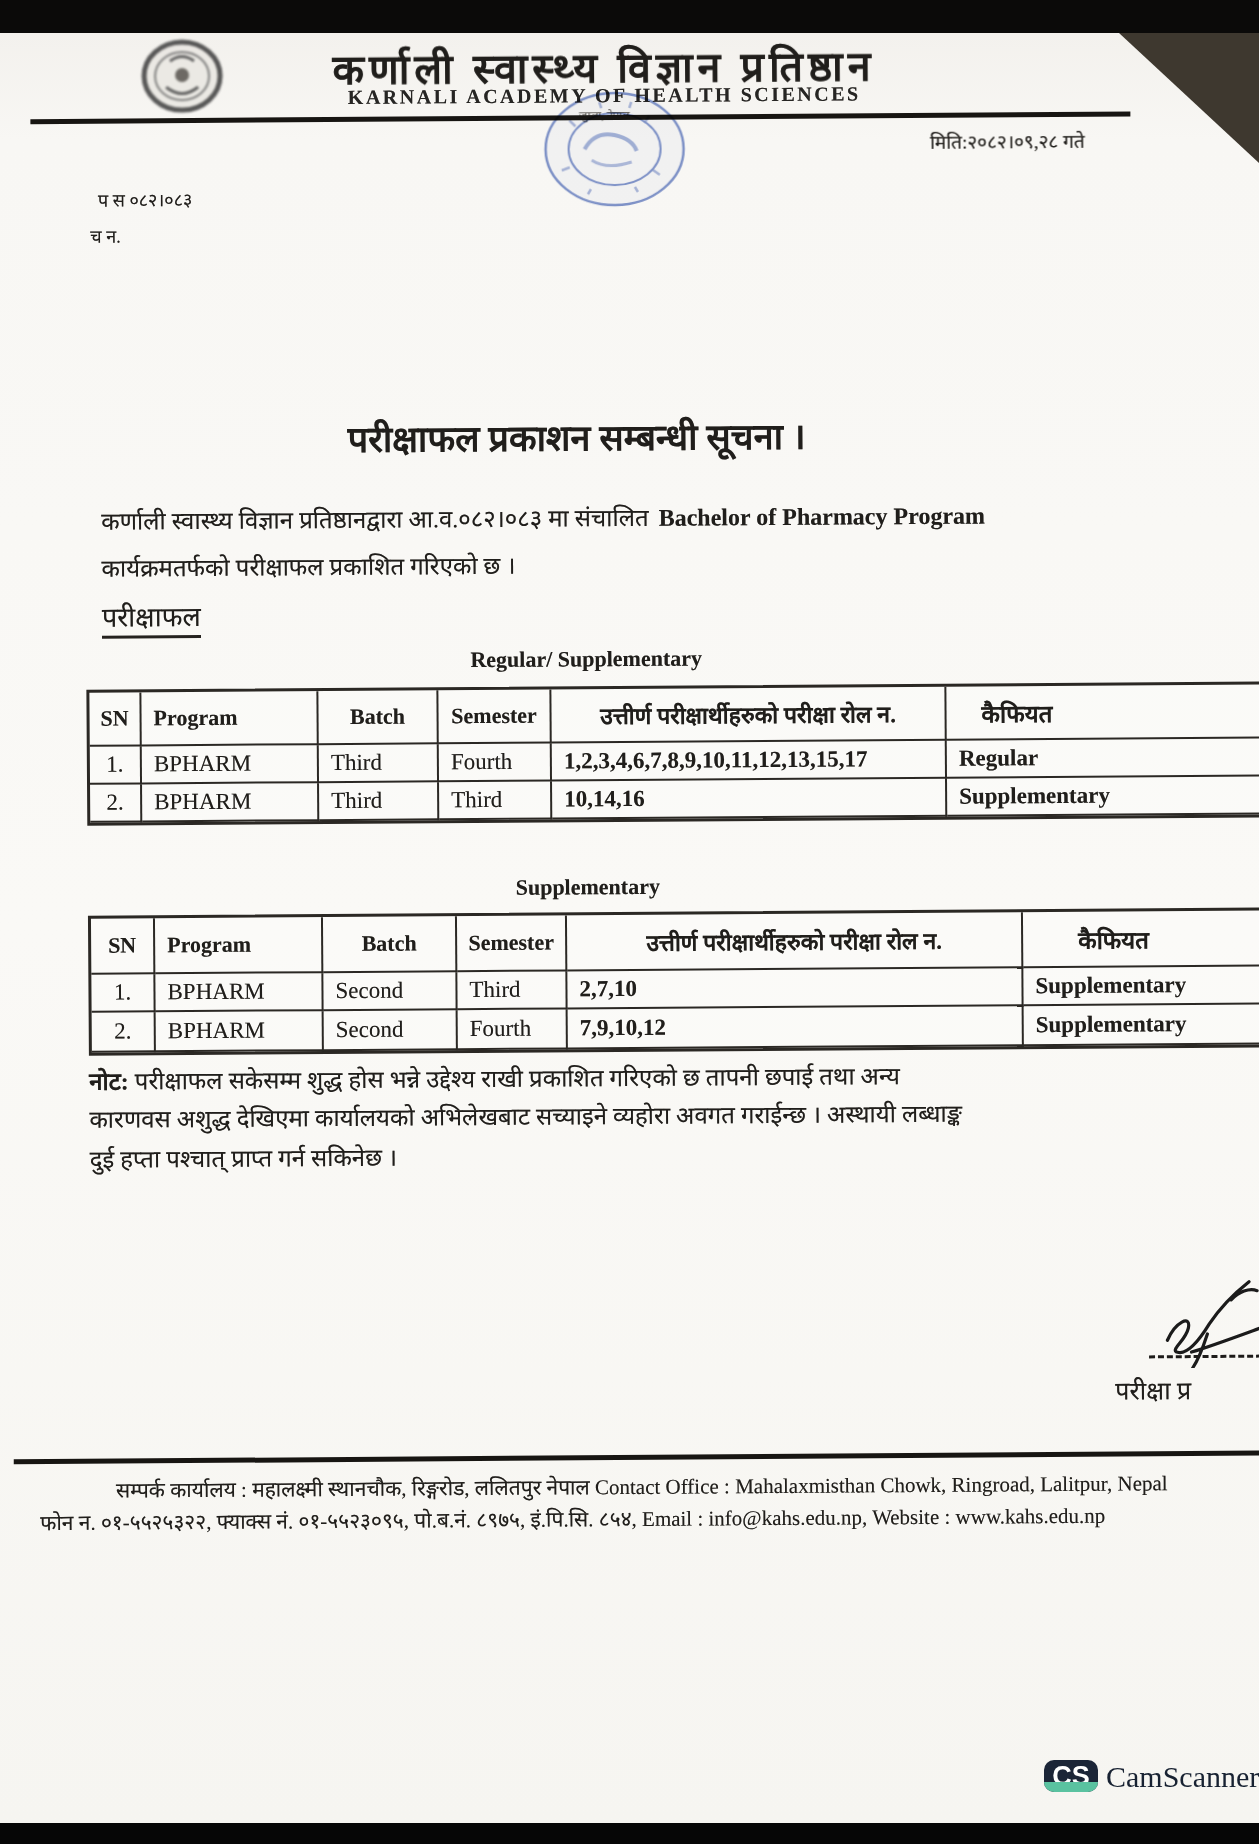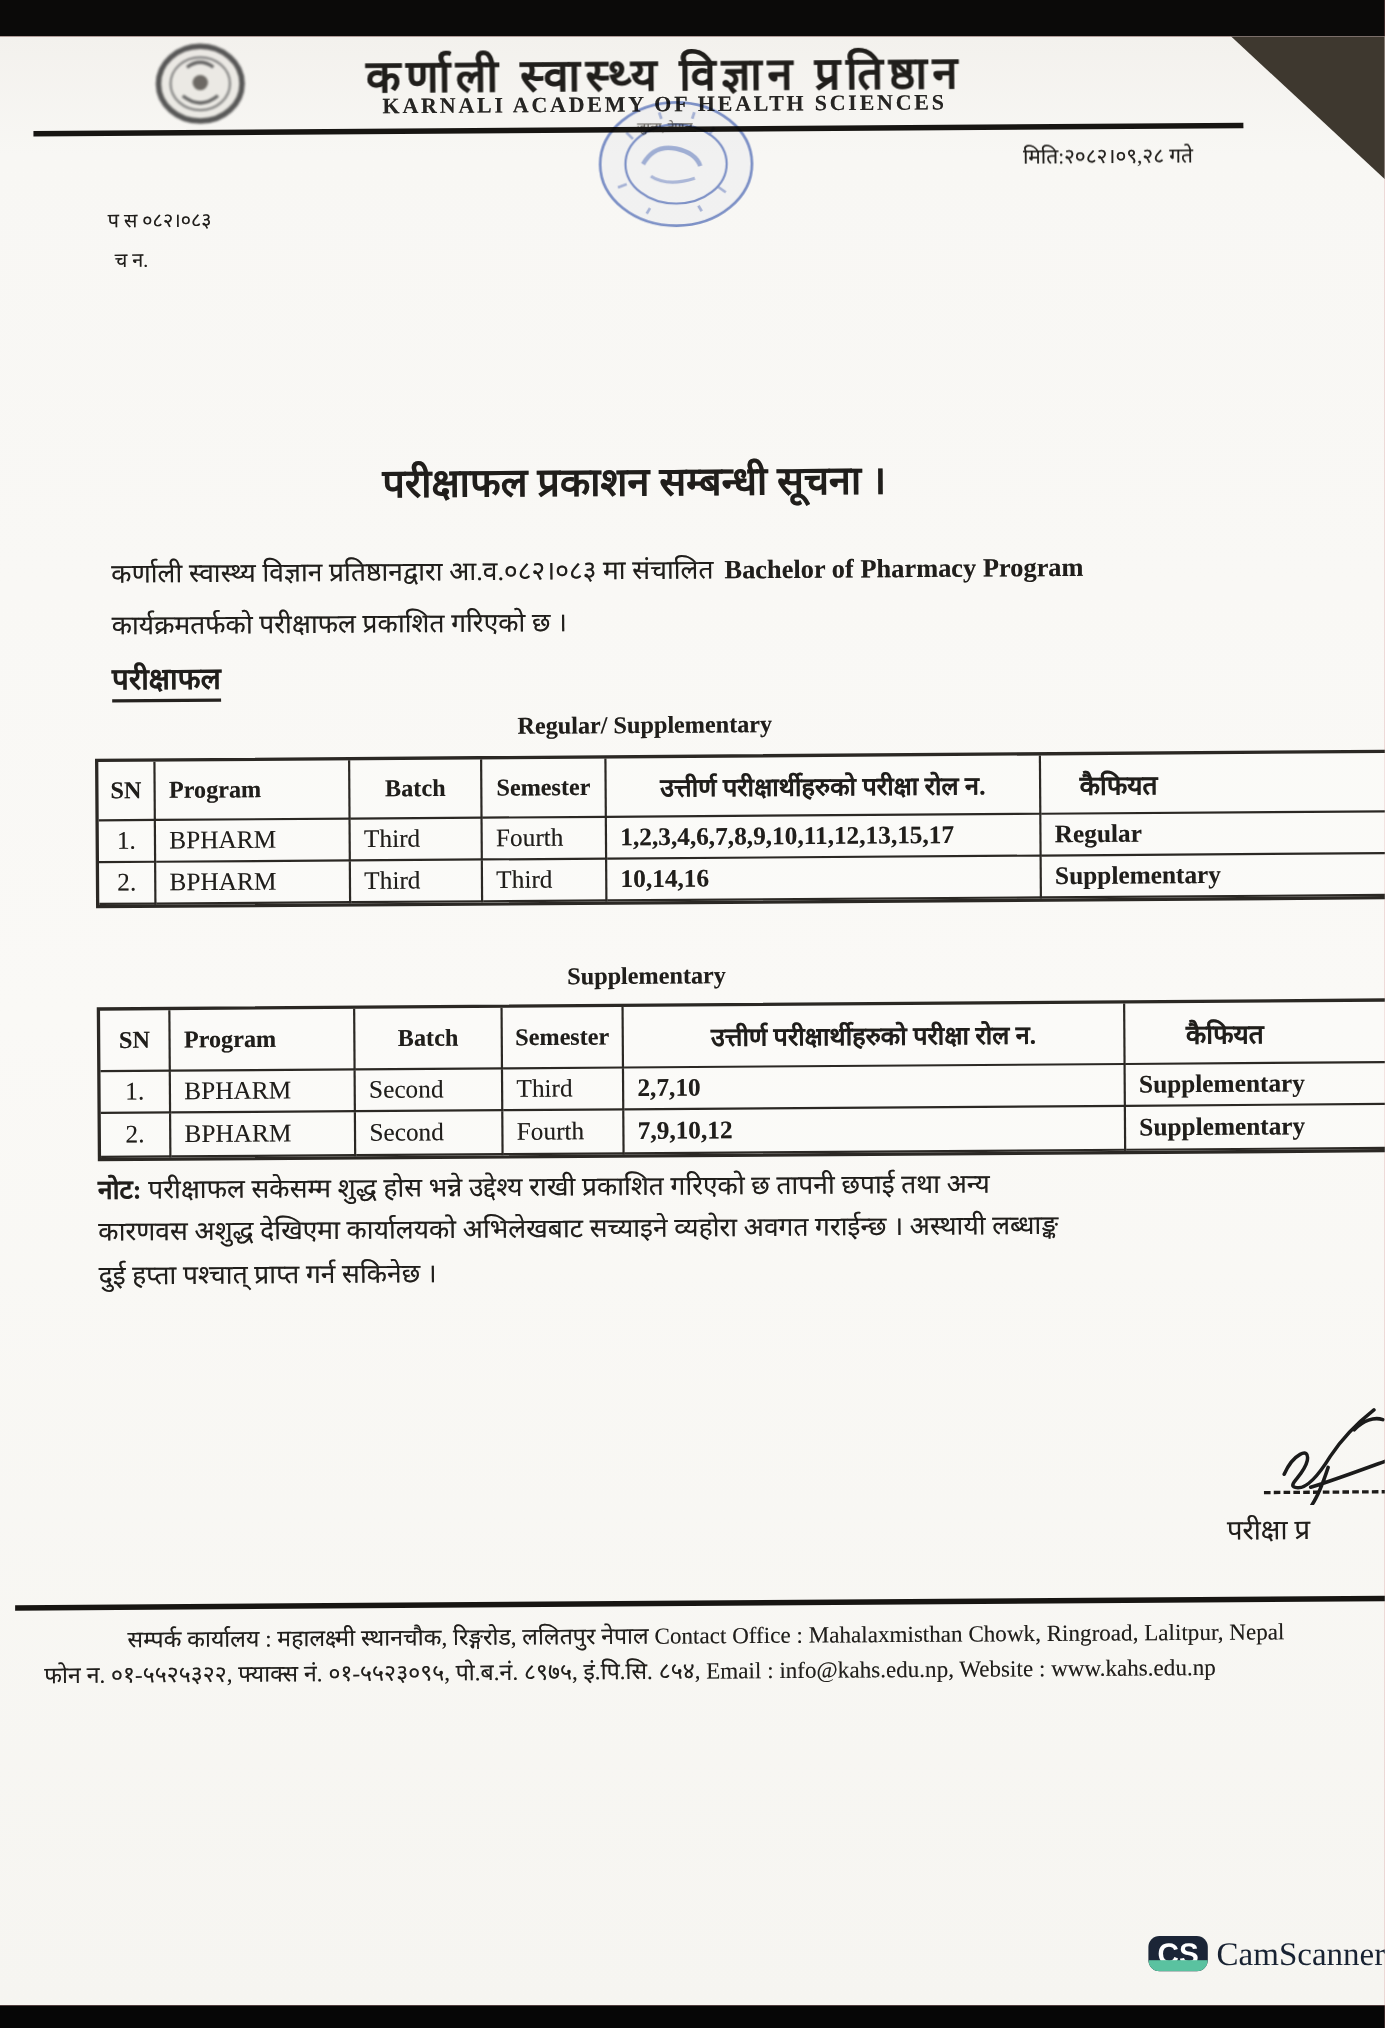--- a/index.html
+++ b/index.html
@@ -17,21 +17,21 @@
   .abs{position:absolute;white-space:nowrap;}
   .np-title{font-size:41px;font-weight:700;letter-spacing:5px;text-align:center;filter:blur(.3px);}
   .en-title{font-size:20px;font-weight:700;letter-spacing:2.5px;text-align:center;color:#262523;}
   .tagline{font-size:11px;text-align:center;color:#5a564f;filter:blur(.6px);}
   .rule{position:absolute;background:#171512;}
   .date{font-size:19px;filter:blur(.2px);}
   .ref{font-size:18px;}
   .notice-title{font-size:36px;font-weight:700;text-align:center;}
   .para{font-size:24px;}
   .bold-en{font-weight:700;margin-left:10px;}
-  .results-h{font-size:27px;font-weight:700;border-bottom:3px solid #25221f;padding-bottom:1px;}
+  .results-h{font-size:27px;font-weight:400;border-bottom:3px solid #25221f;padding-bottom:1px;}
   .cap{font-size:22px;font-weight:700;text-align:center;}
   .tbl{position:absolute;display:grid;border:3px solid #2b2824;background:rgba(255,255,255,.25);}
   .tbl>div{border-right:2px solid #2b2824;border-bottom:2px solid #2b2824;
     display:flex;align-items:center;white-space:nowrap;overflow:visible;}
   .h{font-weight:700;font-size:22px;justify-content:center;}
   .h.np{font-size:23px;}
   .h.left{justify-content:flex-start;padding-left:12px;}
   .d{font-size:23px;padding-left:12px;}
   .d.cc{justify-content:center;padding-left:0;}
   .d.bold{font-weight:700;}
@@ -72,21 +72,21 @@
     </svg>
 
     <div class="abs np-title" style="left:260px;top:38px;width:700px;">कर्णाली स्वास्थ्य विज्ञान प्रतिष्ठान</div>
     <div class="abs en-title" style="left:260px;top:84px;width:700px;">KARNALI ACADEMY OF HEALTH SCIENCES</div>
     <div class="abs tagline" style="left:260px;top:107px;width:700px;">जुम्ला, नेपाल</div>
     <div class="rule" style="left:36px;top:115px;width:1100px;height:5px;"></div>
 
     <div class="abs date" style="left:880px;top:131px;width:210px;text-align:right;">मिति:२०८२।०९,२८ गते</div>
 
     <div class="abs ref" style="left:103px;top:184px;">प स ०८२।०८३</div>
-    <div class="abs ref" style="left:109px;top:220px;">च न.</div>
+    <div class="abs ref" style="left:95px;top:220px;">च न.</div>
 
     <div class="abs notice-title" style="left:160px;top:412px;width:840px;">परीक्षाफल प्रकाशन सम्बन्धी सूचना ।</div>
 
     <div class="abs para" style="left:104px;top:500px;"><span>कर्णाली स्वास्थ्य विज्ञान प्रतिष्ठानद्वारा आ.व.०८२।०८३ मा संचालित</span><span class="bold-en">Bachelor of Pharmacy Program</span></div>
     <div class="abs para" style="left:104px;top:547px;">कार्यक्रमतर्फको परीक्षाफल प्रकाशित गरिएको छ ।</div>
 
     <div class="abs results-h" style="left:104px;top:594px;">परीक्षाफल</div>
 
     <div class="abs cap" style="left:88px;top:646px;width:1000px;">Regular/ Supplementary</div>
     <div class="tbl" id="t1">

